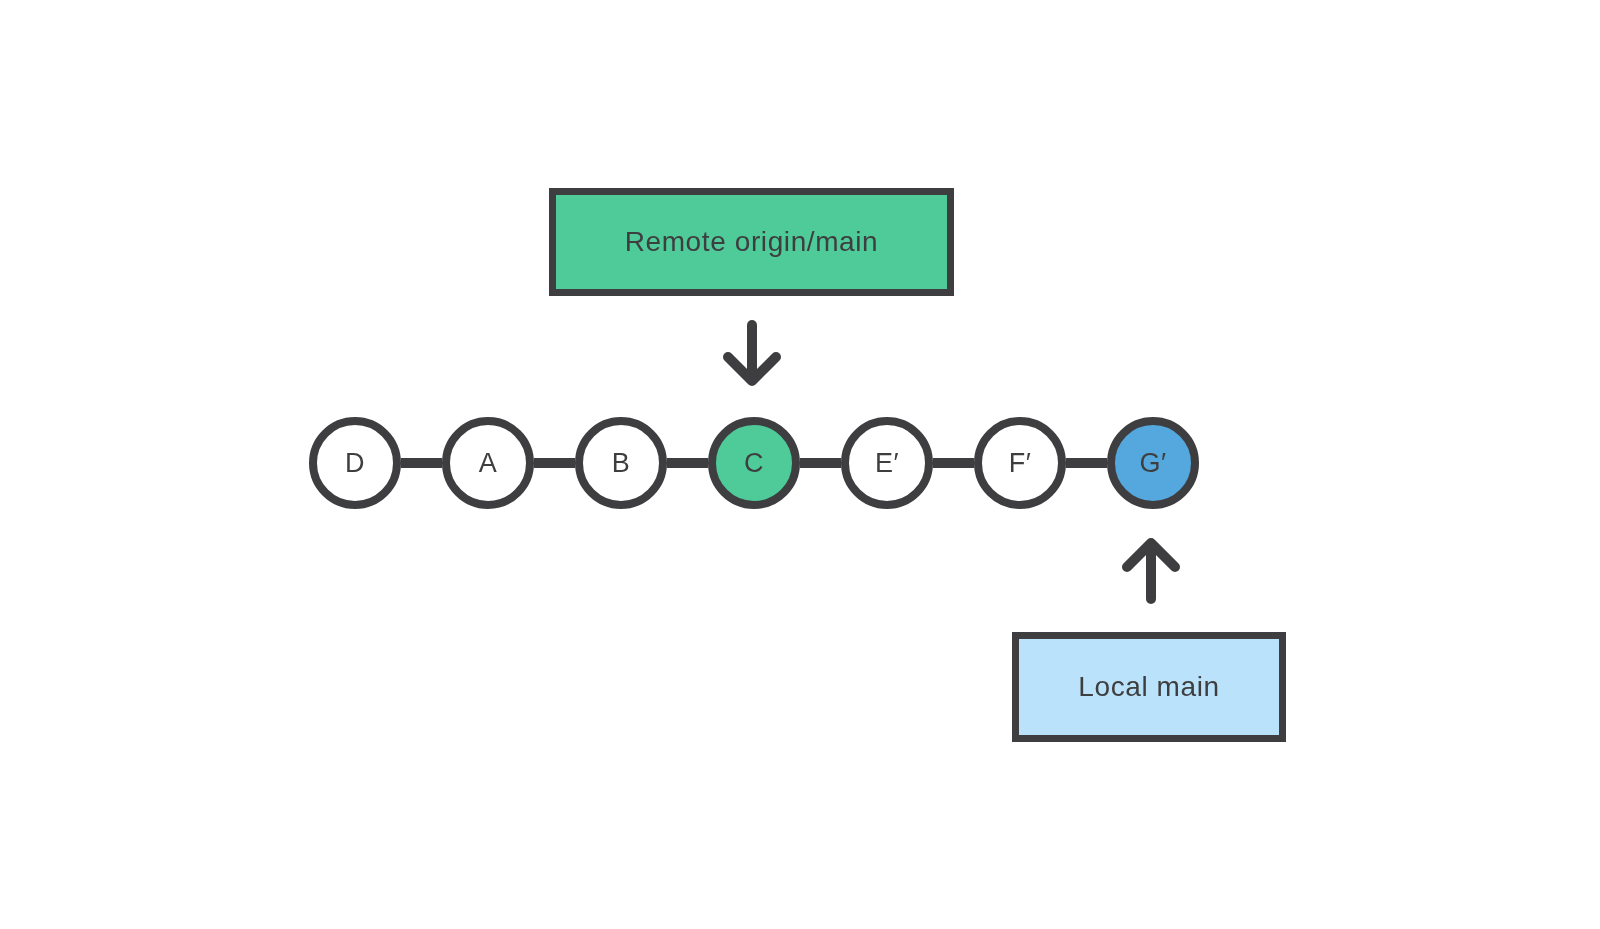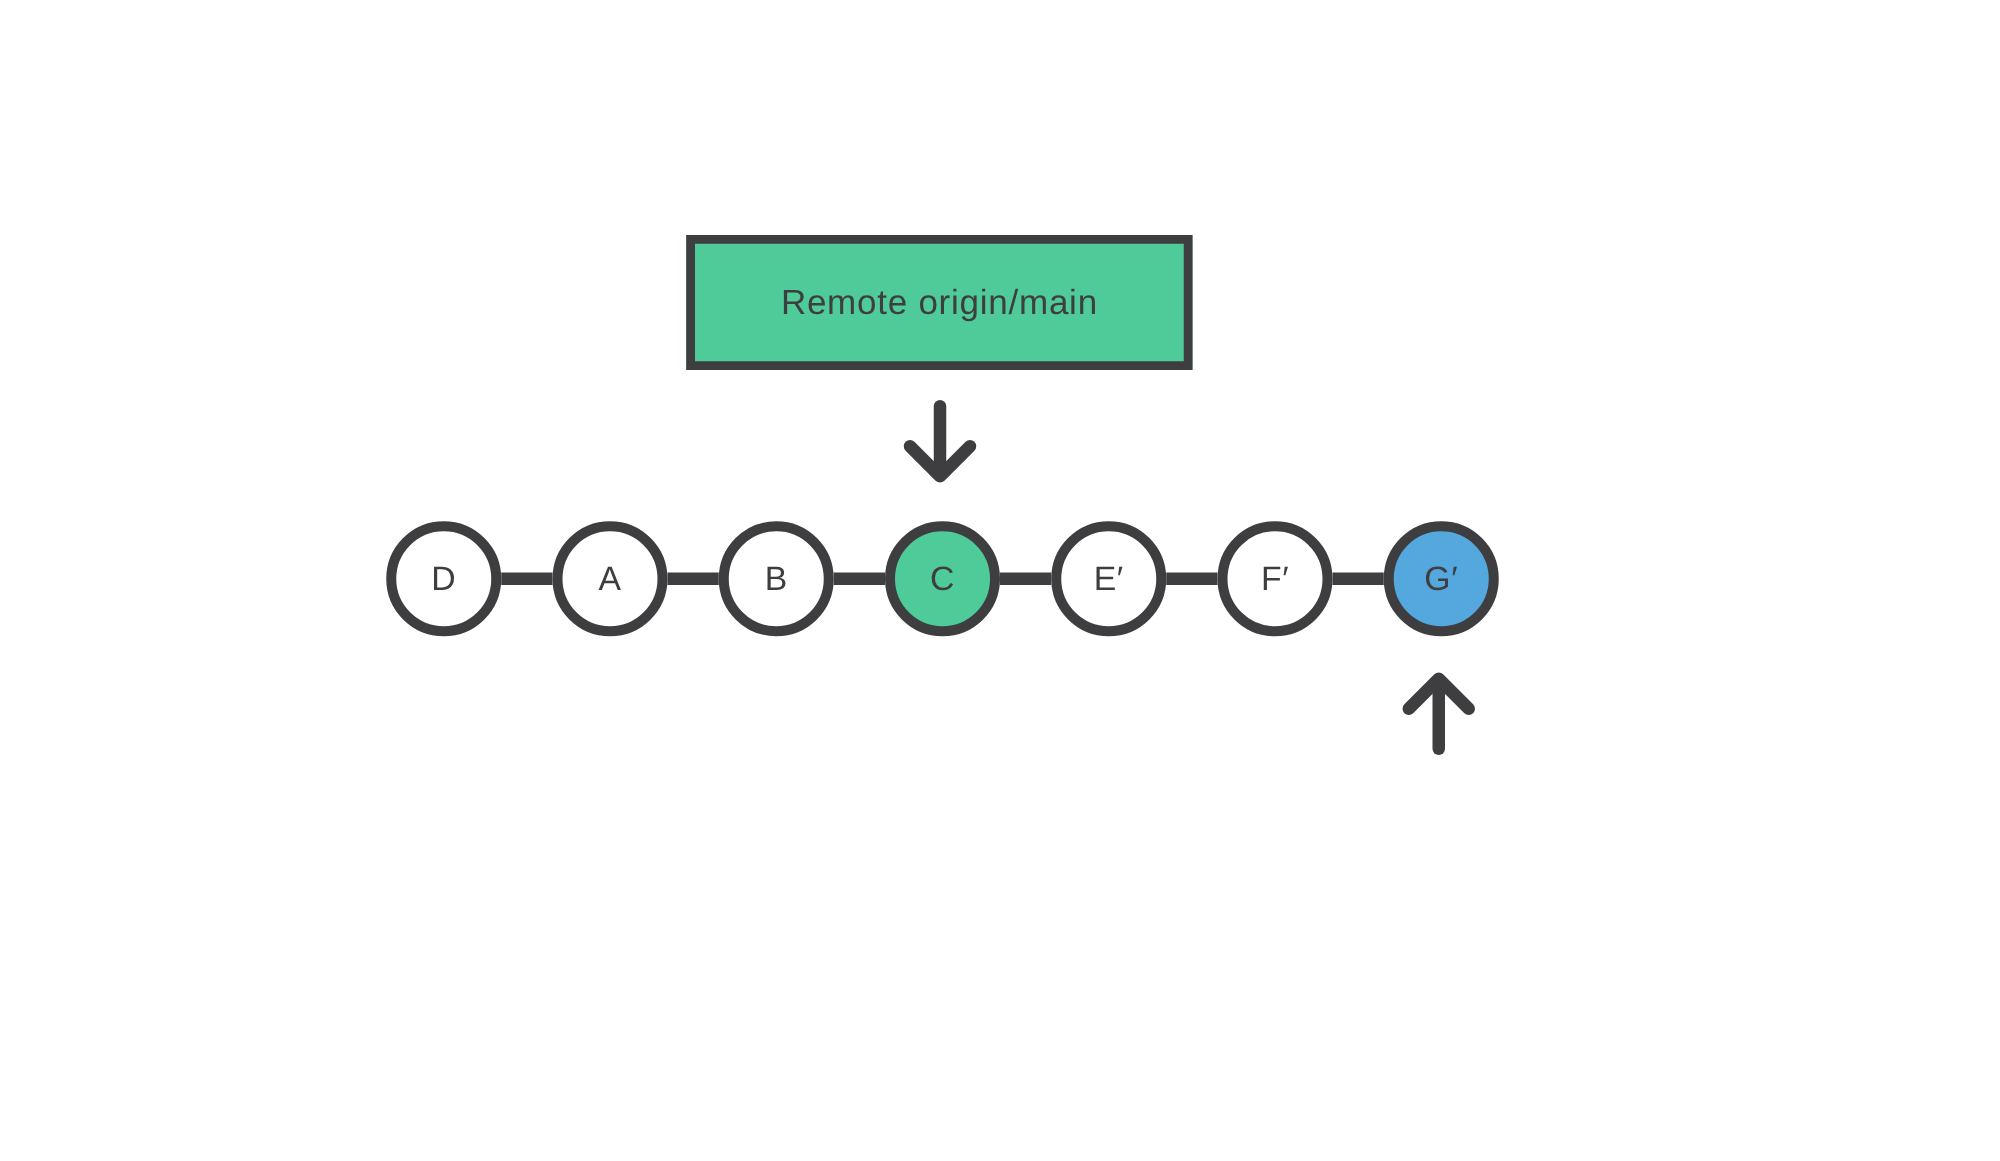--- a/index.html
+++ b/index.html
@@ -134,14 +134,17 @@
     </div>
   </div>
 
   <div class="arrow arrow-up">
     <svg viewBox="0 0 64 74" aria-hidden="true">
       <path d="M32 13 V67"></path>
       <path d="M8 35 L32 11 L56 35"></path>
     </svg>
   </div>
 
+  <div class="ref-box local-box" style="background-color: rgb(186, 227, 251);">
+    <span>Local main</span>
+  </div>
 
 </div>
 
 </body></html>

